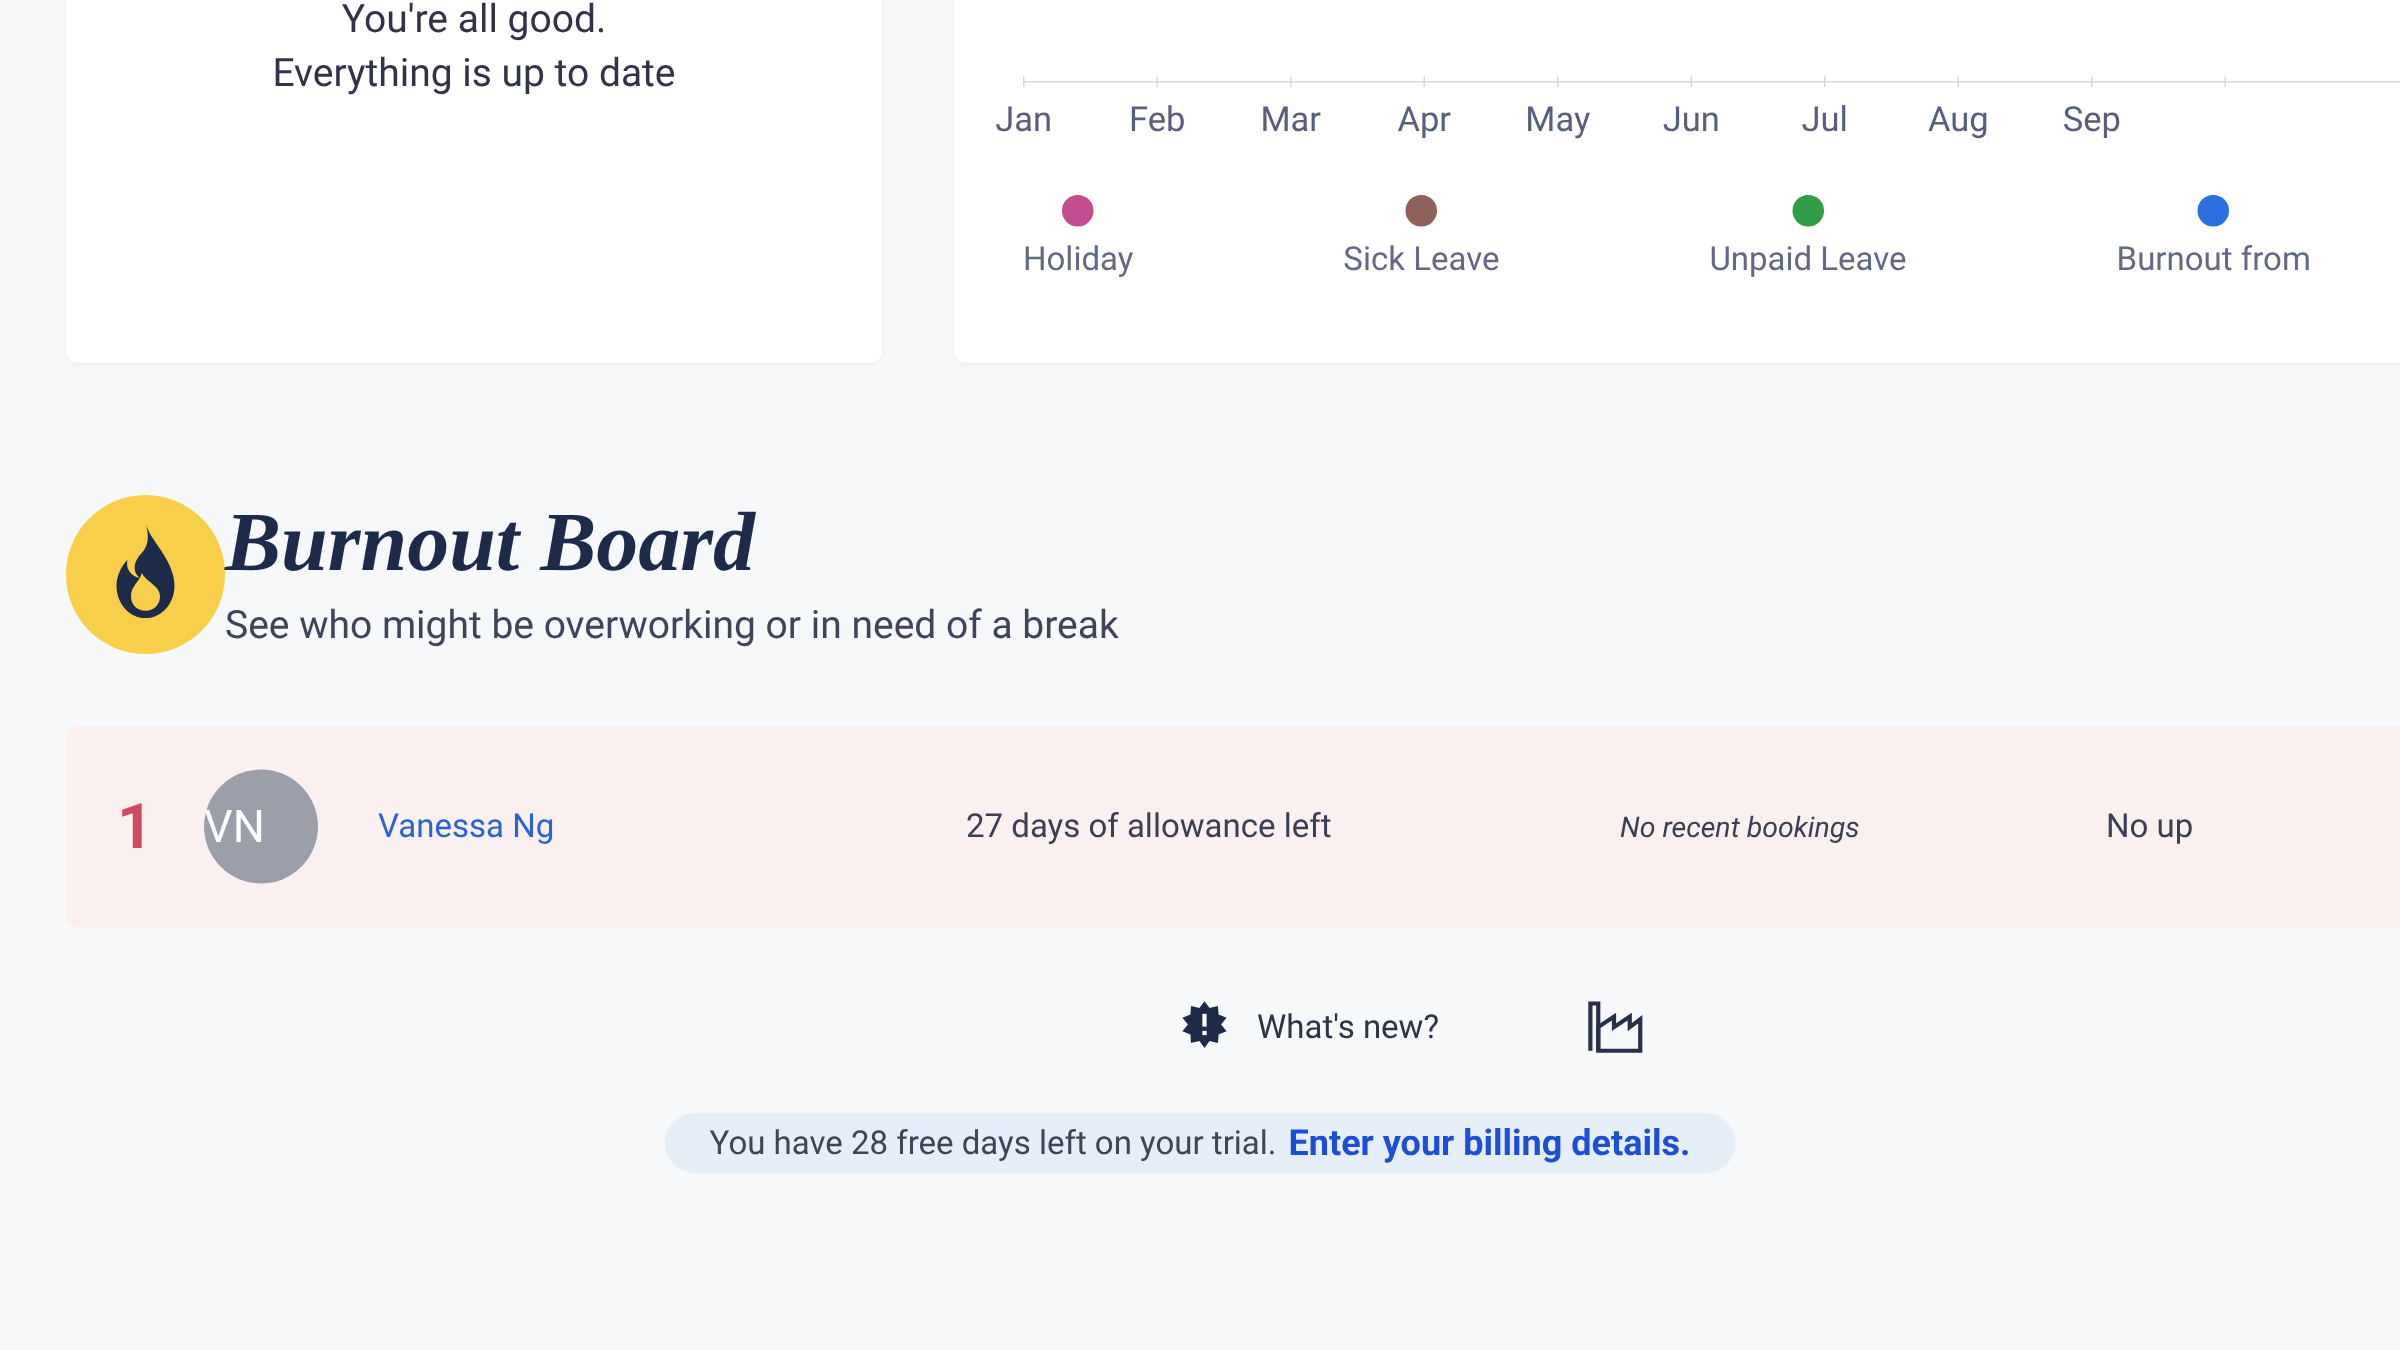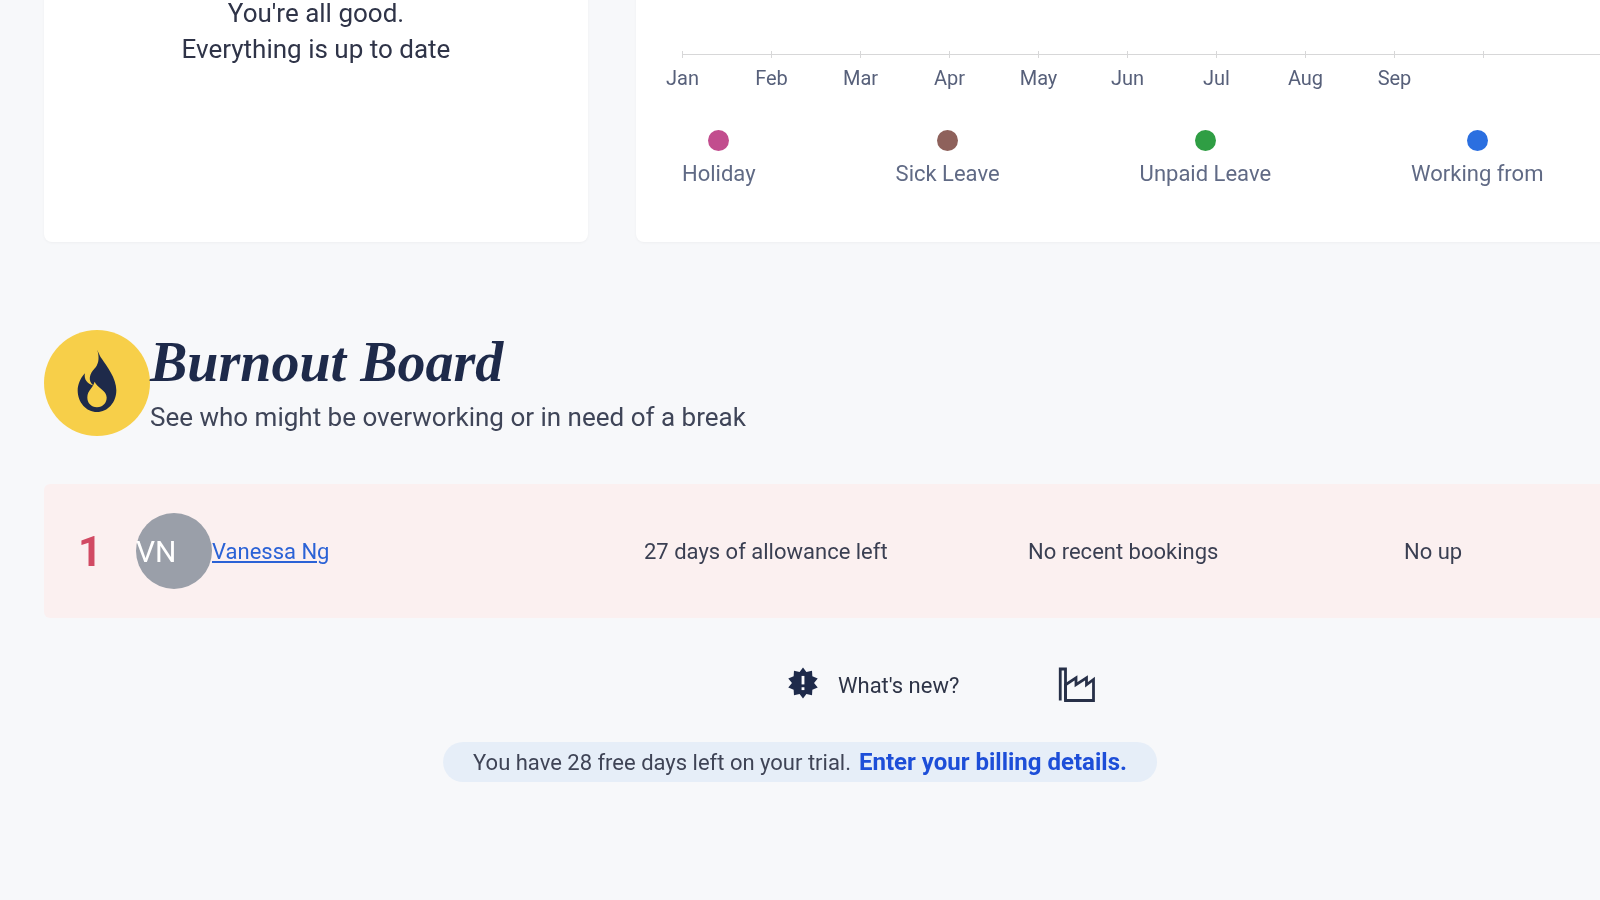--- a/index.html
+++ b/index.html
@@ -79,21 +79,21 @@
   .months {
     position: absolute;
     top: 126px;
     left: 46px;
     right: 0;
     display: flex;
   }
   .month {
     width: 89px;
     text-align: center;
-    font-size: 20px;
+    font-size: 23px;
     color: #57607a;
     transform: translateX(-44px);
   }
 
   .legend {
     position: absolute;
     top: 190px;
     left: 46px;
     right: 0;
     display: flex;
@@ -173,36 +173,37 @@
     border-radius: 50%;
     background: #9a9fa9;
     display: flex;
     align-items: center;
     justify-content: flex-start;
     color: #fff;
     font-size: 30px;
     font-weight: 400;
   }
   .person-name {
+    margin-left: 40px;
     font-size: 22px;
     color: #2a62d6;
     cursor: pointer;
-    text-decoration: underline;
   }
   .allowance {
     font-size: 22px;
     color: #3a3f52;
     position: absolute;
     left: 600px;
   }
   .recent {
-    font-size: 22px;
+    font-size: 19px;
     color: #3a3f52;
     position: absolute;
-    left: 984px;
+    left: 1036px;
+    font-style: italic;
   }
   .upcoming {
     font-size: 22px;
     color: #3a3f52;
     position: absolute;
     left: 1360px;
     white-space: nowrap;
   }
 
   .footer-links {
@@ -293,21 +294,21 @@
     <div class="legend-item">
       <div class="dot" style="background:#8e615b"></div>
       <div class="legend-label">Sick Leave</div>
     </div>
     <div class="legend-item">
       <div class="dot" style="background:#2f9e44"></div>
       <div class="legend-label">Unpaid Leave</div>
     </div>
     <div class="legend-item">
       <div class="dot" style="background:#2b6fe0"></div>
-      <div class="legend-label">Working from</div>
+      <div class="legend-label">Burnout from</div>
     </div>
   </div>
 </div>
 
 <div class="burnout-header">
   <div class="flame-circle">
     <svg width="58" height="70" viewBox="0 0 24 28">
       <path fill="#1e2a4a" d="M12 0 C12 0 14 5 11 8 C9 10 8 13 10.5 15 C8 14.5 6.5 12.5 7 10 C5 12 4 15 4 17 C4 22 7.5 26 12 26 C16.5 26 20 22 20 17 C20 12 16 7 14 4 C13 2.5 12 0 12 0 Z M12 24 C9.5 24 8 22.2 8 20 C8 17 10.5 16 11 13.5 C12 16 16 17 16 20 C16 22.2 14.5 24 12 24 Z"></path>
     </svg>
   </div>

